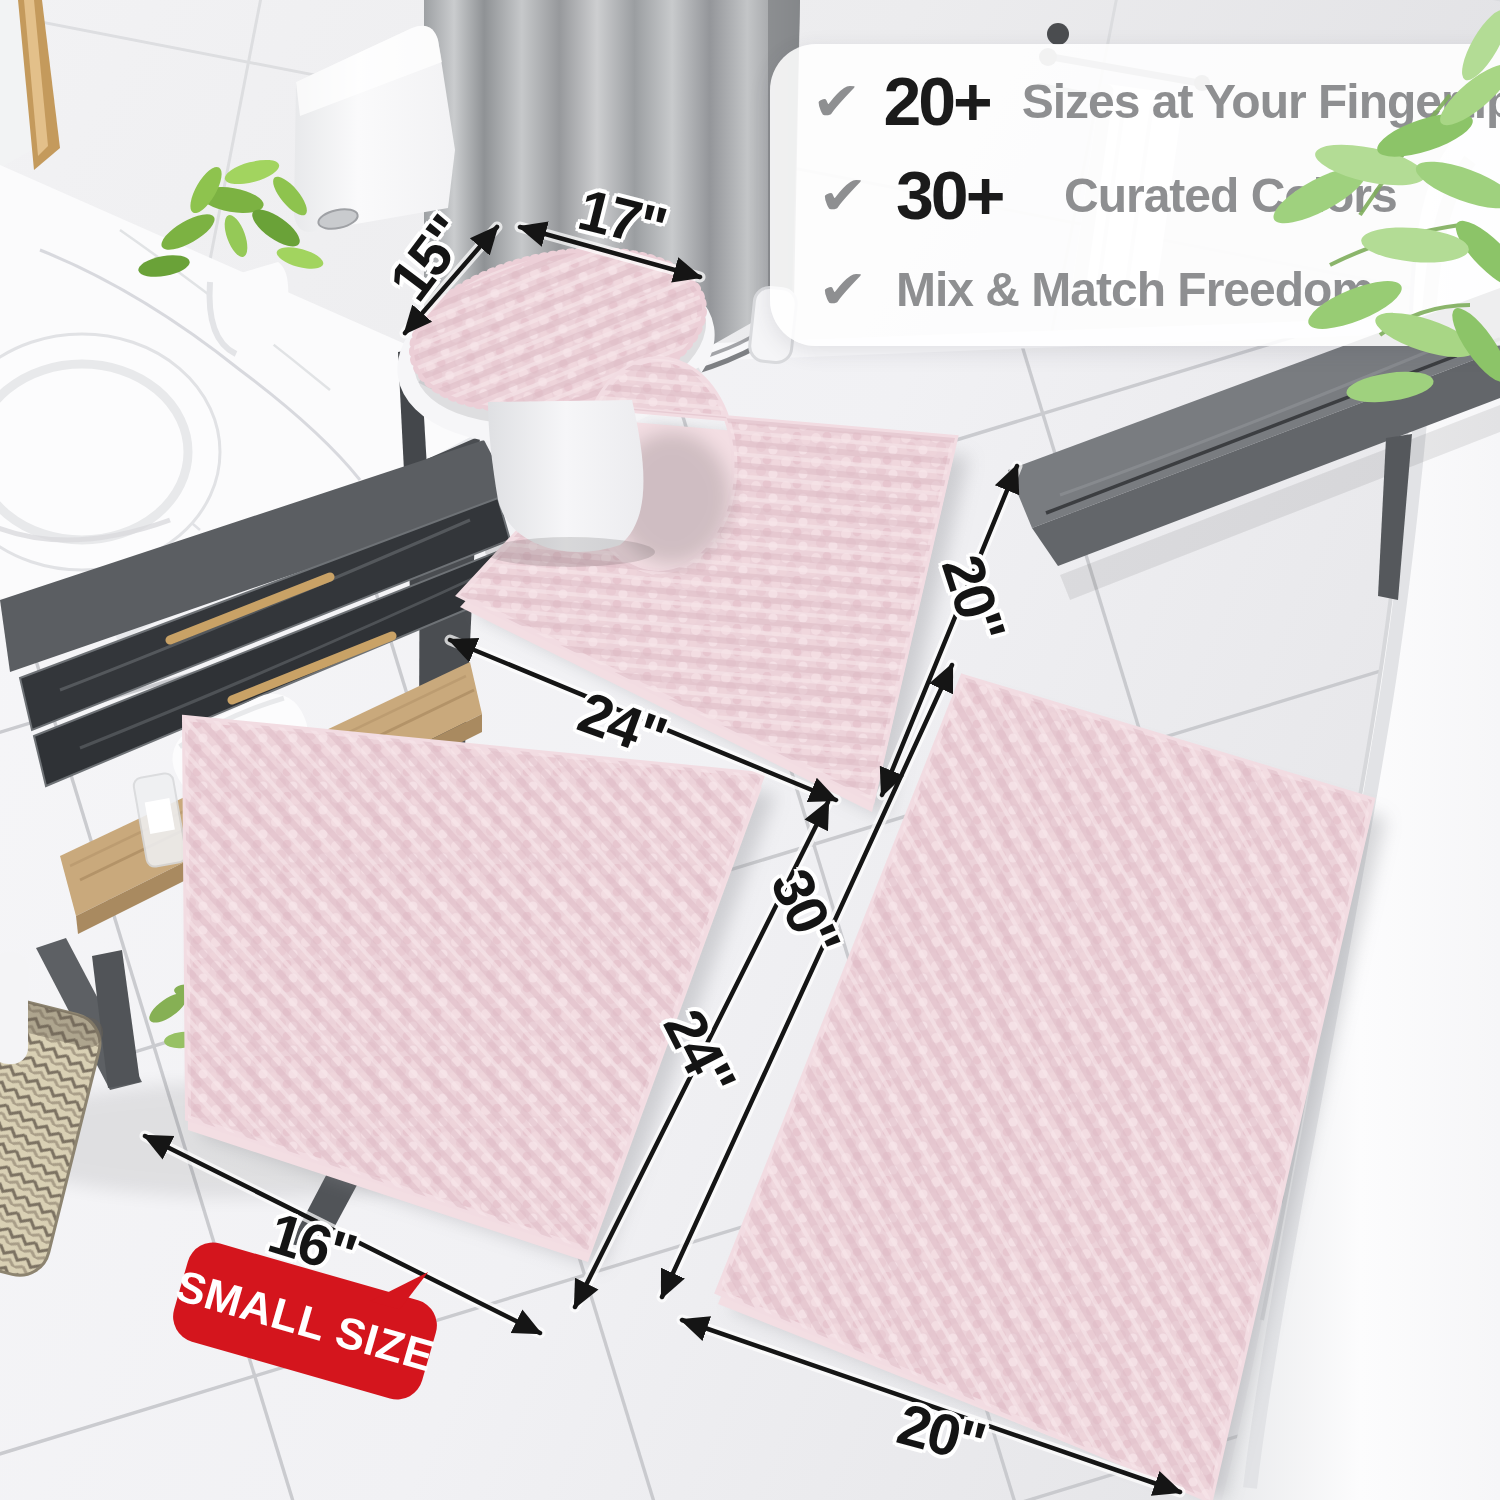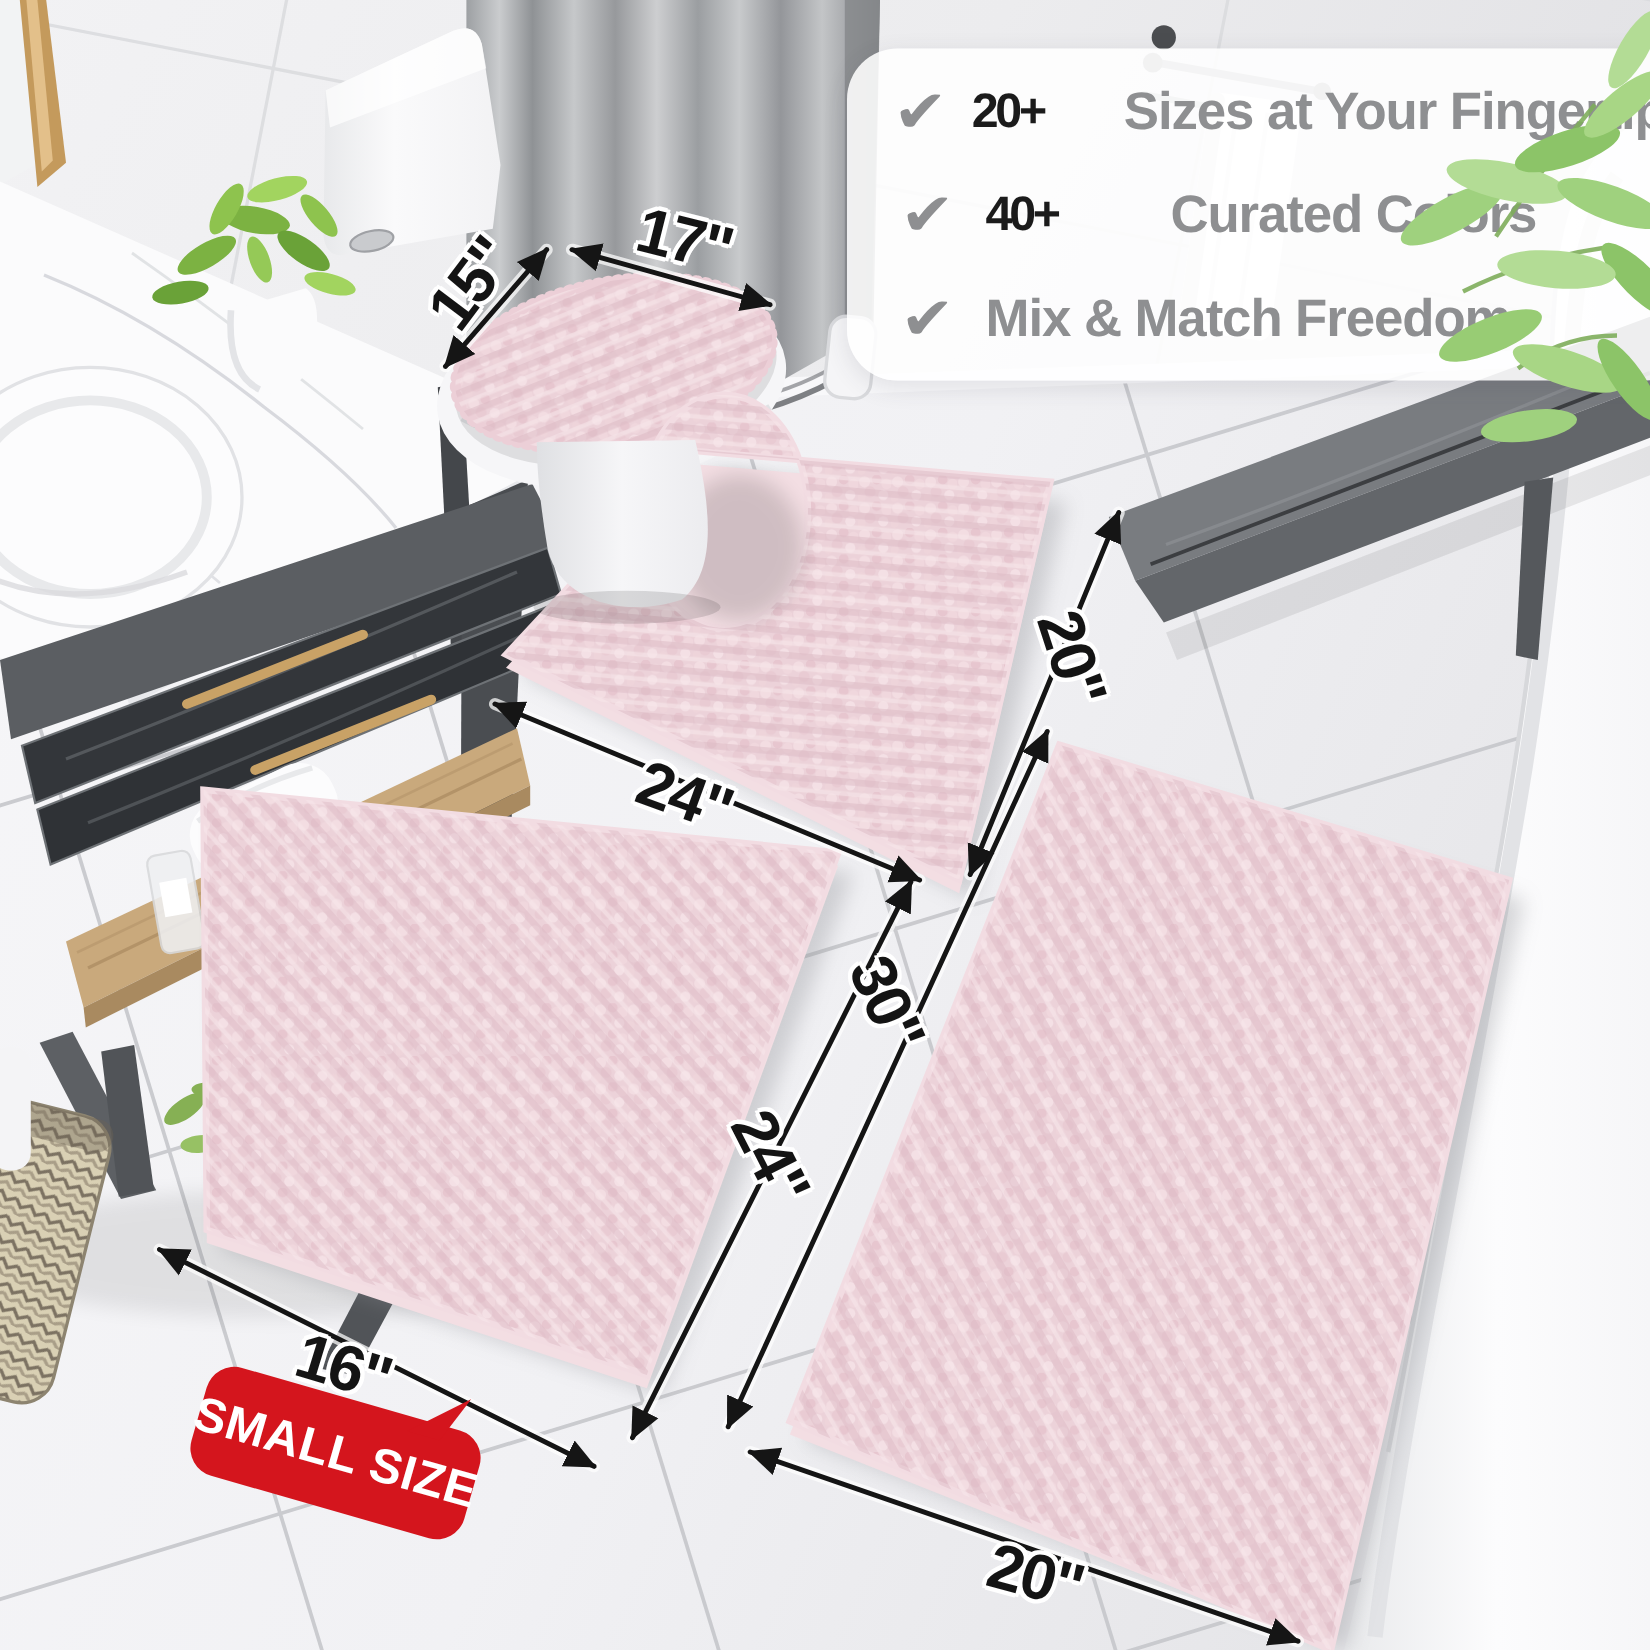--- a/index.html
+++ b/index.html
@@ -15,21 +15,21 @@
                 0 -4px 0 #fff,0 4px 0 #fff,-4px 0 0 #fff,4px 0 0 #fff;
     z-index:5;
   }
   .feature-box{
     position:absolute;left:770px;top:44px;width:770px;height:302px;box-sizing:border-box;
     background:rgba(255,255,255,.87);border-radius:46px;box-shadow:0 6px 22px rgba(60,60,70,.12);
     display:flex;flex-direction:column;justify-content:center;padding-left:42px;gap:6px;z-index:6;
   }
   .feature-row{display:flex;align-items:center;gap:22px;height:88px;}
   .check{font-size:54px;color:#8e8f91;font-weight:700;width:62px;text-align:center;transform:scaleX(1.1);}
-  .count{font-size:44px;font-weight:900;color:#1b1b1b;width:146px;letter-spacing:-3px;}
+  .count{font-size:68px;font-weight:900;color:#1b1b1b;width:146px;letter-spacing:-3px;}
   .count:empty{display:none;}
   .flabel{font-size:48px;font-weight:700;color:#8e8f91;letter-spacing:-1px;white-space:nowrap;}
   .size-badge{
     position:absolute;left:176px;top:1270px;width:258px;height:102px;background:#d4151d;
     border-radius:26px;transform:rotate(16deg);display:flex;align-items:center;justify-content:center;
     color:#fff;font-size:44px;font-weight:900;letter-spacing:0.5px;z-index:5;white-space:nowrap;
   }
   .size-badge::after{
     content:"";position:absolute;top:-30px;right:24px;width:48px;height:44px;background:#d4151d;
     clip-path:polygon(100% 0,0 100%,64% 100%);
@@ -359,21 +359,21 @@
 <div class="dim-label" style="left:941px;top:1433px;--r:15deg;">20"</div>
 
 <div class="feature-box">
   <div class="feature-row">
     <span class="check">✔</span>
     <span class="count">20+</span>
     <span class="flabel">Sizes at Your Fingertips</span>
   </div>
   <div class="feature-row">
     <span class="check">✔</span>
-    <span class="count">40+</span>
+    <span class="count">30+</span>
     <span class="flabel">Curated Colors</span>
   </div>
   <div class="feature-row">
     <span class="check">✔</span>
 
     <span class="flabel">Mix &amp; Match Freedom</span>
   </div>
 </div>
 
 <svg id="corner-plant" viewBox="0 0 260 420" xmlns="http://www.w3.org/2000/svg">

